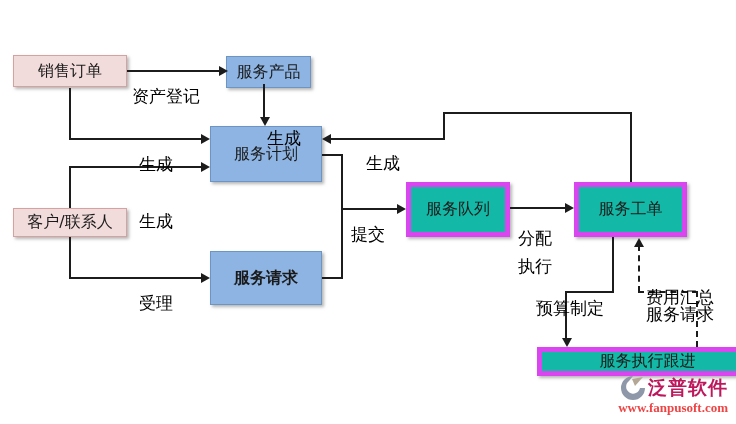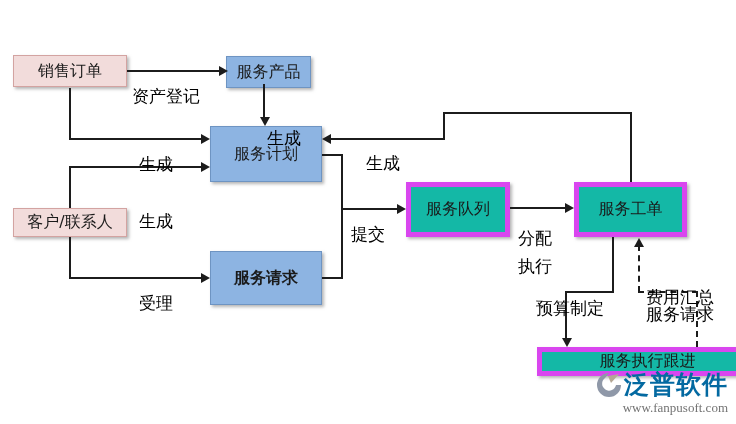--- a/index.html
+++ b/index.html
@@ -36,26 +36,26 @@
   
   .elabel{
     position:absolute;
     font-size:17px;color:#000000;
     white-space:nowrap;line-height:1.05;margin-top:44px;
   }
   
   .brand{position:absolute;right:8px;bottom:8px;text-align:right;}
   .brand-row{display:flex;align-items:center;justify-content:flex-end;gap:2px;}
   .logo-text{
-    font-size:25px;font-weight:bold;color:#0369a1;
+    font-size:19px;font-weight:bold;color:#be185d;
     letter-spacing:1px;white-space:nowrap;
   }
   .site-text{
     font-family:"Liberation Serif","DejaVu Serif",serif;
-    font-size:13px;font-weight:normal;color:#737373;
+    font-size:13px;font-weight:bold;color:#ef4444;
     margin-top:-1px;white-space:nowrap;
   }
 </style>
 </head>
 <body>
 
 <div class="canvas">
 
   <div class="node pink" style="left:13px;top:55px;width:114px;height:32px;">销售订单</div>
 

